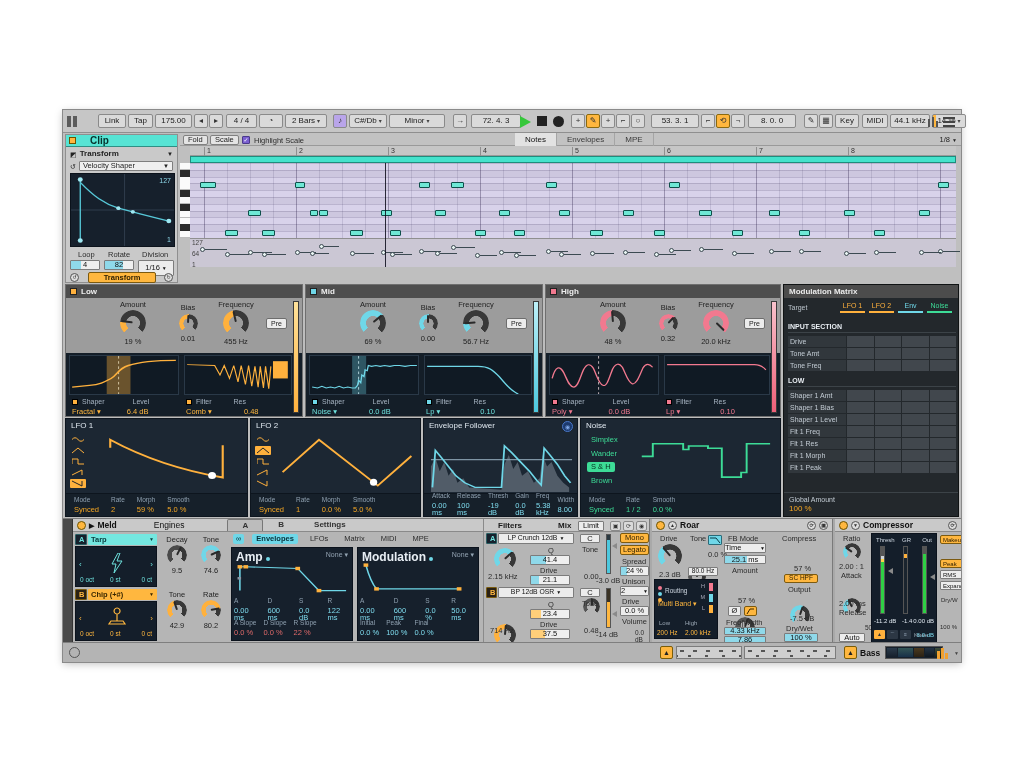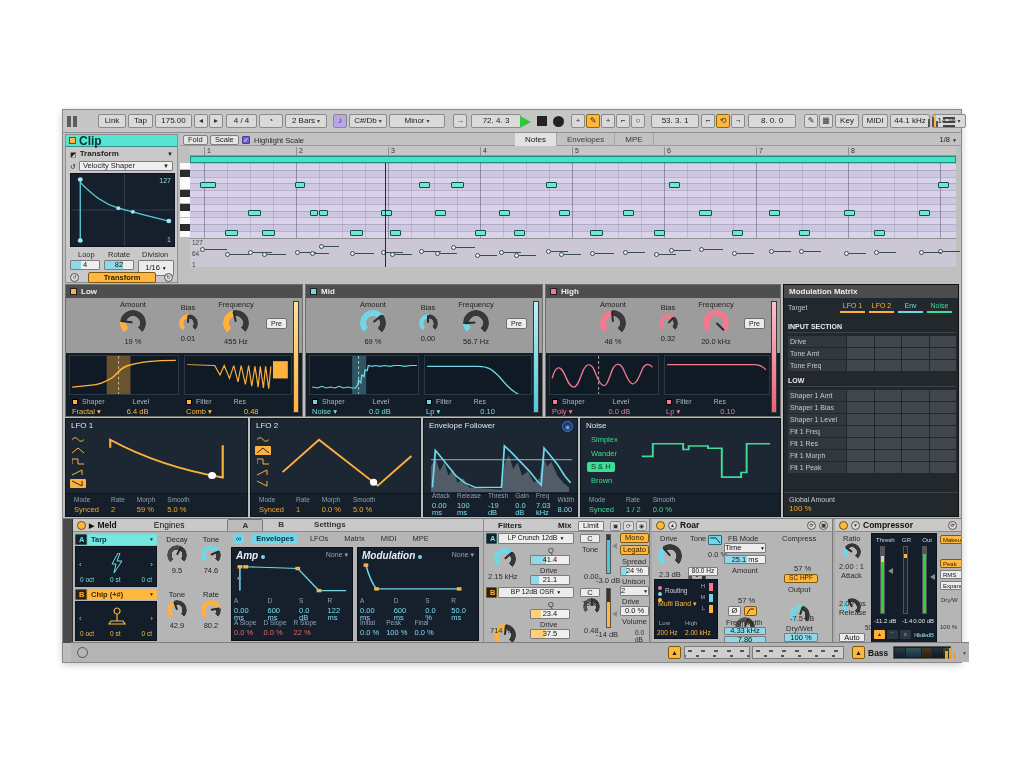--- a/index.html
+++ b/index.html
@@ -35,21 +35,21 @@
     background:conic-gradient(from 225deg,var(--arc,#888) var(--a,135deg),var(--rest,#383838) var(--a,135deg) 270deg,transparent 270deg);
     -webkit-mask:radial-gradient(circle closest-side,transparent 52%,#000 55%);
             mask:radial-gradient(circle closest-side,transparent 52%,#000 55%);}
   .knob .ptr{position:absolute;left:calc(50% - 1px);top:6%;width:2px;height:44%;background:var(--pc,#2a2a2a);
     transform-origin:50% 100%;transform:rotate(var(--p,0deg));border-radius:1px;}
 
   
   #clipzone{position:absolute;left:0;top:23px;width:898px;height:151px;background:#bfbfbf;}
   #clip-panel{position:absolute;left:2px;top:1px;width:113px;height:149px;background:#c9c9c9;border:1px solid #8f8f8f;}
   .cp-head{position:absolute;left:0;top:0;width:100%;height:12px;background:#57e4d4;border-bottom:1px solid #2f8f84;
-           display:flex;align-items:center;gap:3px;padding:0 3px;font-weight:bold;font-size:12px;color:#08332e;}
+           display:flex;align-items:center;gap:14px;padding:0 3px;font-weight:bold;font-size:10px;color:#08332e;}
   .cp-chk{width:7px;height:7px;background:#ffb73f;border:1px solid #6d5300;}
   .cp-row{position:absolute;left:0;width:100%;height:12px;display:flex;align-items:center;gap:3px;padding:0 4px;font-size:8px;color:#222;}
   .cp-dd{background:#efefef;border:1px solid #7e7e7e;border-radius:1px;height:10px;flex:1;display:flex;align-items:center;padding:0 3px;font-size:7.5px;}
   .cp-disp{position:absolute;left:4px;top:38px;width:105px;height:74px;background:#16202c;border:1px solid #0b121b;}
   .cp-v{position:absolute;right:3px;font-size:7px;color:#8fd9ea;}
 
   
   #proll{position:absolute;left:117px;top:0;width:781px;height:151px;}
   #pr-head{position:absolute;left:0;top:0;width:781px;height:13px;background:#c2c2c2;border-bottom:1px solid #9a9a9a;}
   .prbtn{position:absolute;top:2px;height:10px;background:#e4e4e4;border:1px solid #808080;border-radius:2px;
@@ -137,31 +137,31 @@
   .circ{width:9px;height:9px;border-radius:50%;border:1px solid #555;display:inline-flex;align-items:center;justify-content:center;font-size:5px;color:#333;background:#ddd;}
   .darkbox{position:absolute;background:#141e2a;border:1px solid #0b121c;}
   .cy{color:#6fe3de;} .yl{color:#ffb73f;}
   .engdd{position:absolute;height:11px;display:flex;align-items:center;padding:0 3px;font-size:7.5px;font-weight:bold;border-radius:1px;}
   .mtab{height:12px;padding:0 14px;display:flex;align-items:center;font-size:8px;color:#333;border:1px solid transparent;}
   .mtab.on{background:#bcbcbc;border:1px solid #777;border-bottom:none;border-radius:2px 2px 0 0;}
   #meld-subtabs{position:absolute;display:flex;gap:8px;align-items:center;}
   .stab{font-size:7.5px;color:#2c2c2c;padding:1px 4px;border-radius:2px;}
   .stab.on{background:#6fd7e8;color:#07303a;font-weight:bold;}
   .envp{position:absolute;background:#16202c;border:1px solid #0b121c;}
-  .envhead{position:absolute;left:4px;top:3px;font-size:10px;color:#e8eef4;font-weight:bold;font-style:italic;}
+  .envhead{position:absolute;left:4px;top:3px;font-size:12px;color:#e8eef4;font-weight:bold;}
   .envnone{position:absolute;right:4px;top:3px;font-size:7px;color:#93a3b2;}
   .dot{display:inline-block;width:4px;height:4px;border-radius:50%;background:#6fd7e8;margin-left:3px;}
   .eparams{position:absolute;left:2px;display:flex;gap:7px;}
   .eparams.red .pval{color:#e06a6a;}
   .eparams.cyv .pval{color:#7fdcef;}
   .vmeter{position:absolute;width:5px;border:1px solid #555;}
   .handle{position:absolute;width:0;height:0;border-top:3px solid transparent;border-bottom:3px solid transparent;border-right:5px solid #8a8a8a;}
 
   
-  #status{position:absolute;left:8px;top:532px;width:898px;height:20px;background:#b4b4b4;border-top:1px solid #7f7f7f;}
+  #status{position:absolute;left:0;top:532px;width:898px;height:20px;background:#b4b4b4;border-top:1px solid #7f7f7f;}
   .warn{position:absolute;top:3px;width:13px;height:13px;background:#ffb73f;border:1px solid #7a5c08;border-radius:2px;
         display:flex;align-items:center;justify-content:center;font-size:7px;color:#222;}
   .ovbox{position:absolute;top:3px;height:13px;background:#cfcfcf;border:1px solid #7c7c7c;
     background-image:repeating-linear-gradient(90deg,#555 0 4px,transparent 4px 13px),repeating-linear-gradient(90deg,transparent 0 6px,#555 6px 9px,transparent 9px 17px);
     background-size:100% 2px,100% 2px;background-position:3px 3px,5px 8px;background-repeat:repeat-x;}
 </style>
 </head>
 <body>
 
 <div id="win">
@@ -769,21 +769,21 @@
         <div class="pcol">
           <span class="plbl">Thresh</span>
           <span class="pval">-19 dB</span>
         </div>
         <div class="pcol">
           <span class="plbl">Gain</span>
           <span class="pval">0.0 dB</span>
         </div>
         <div class="pcol">
           <span class="plbl">Freq</span>
-          <span class="pval">7.03 kHz</span>
+          <span class="pval">5.38 kHz</span>
         </div>
         <div class="pcol">
           <span class="plbl">Width</span>
           <span class="pval">8.00</span>
         </div>
       </div>
   </div>
 
   <div class="mpanel" style="left:517px;top:308px;width:201px;height:99px">
     <span class="mtitle">Noise</span>

